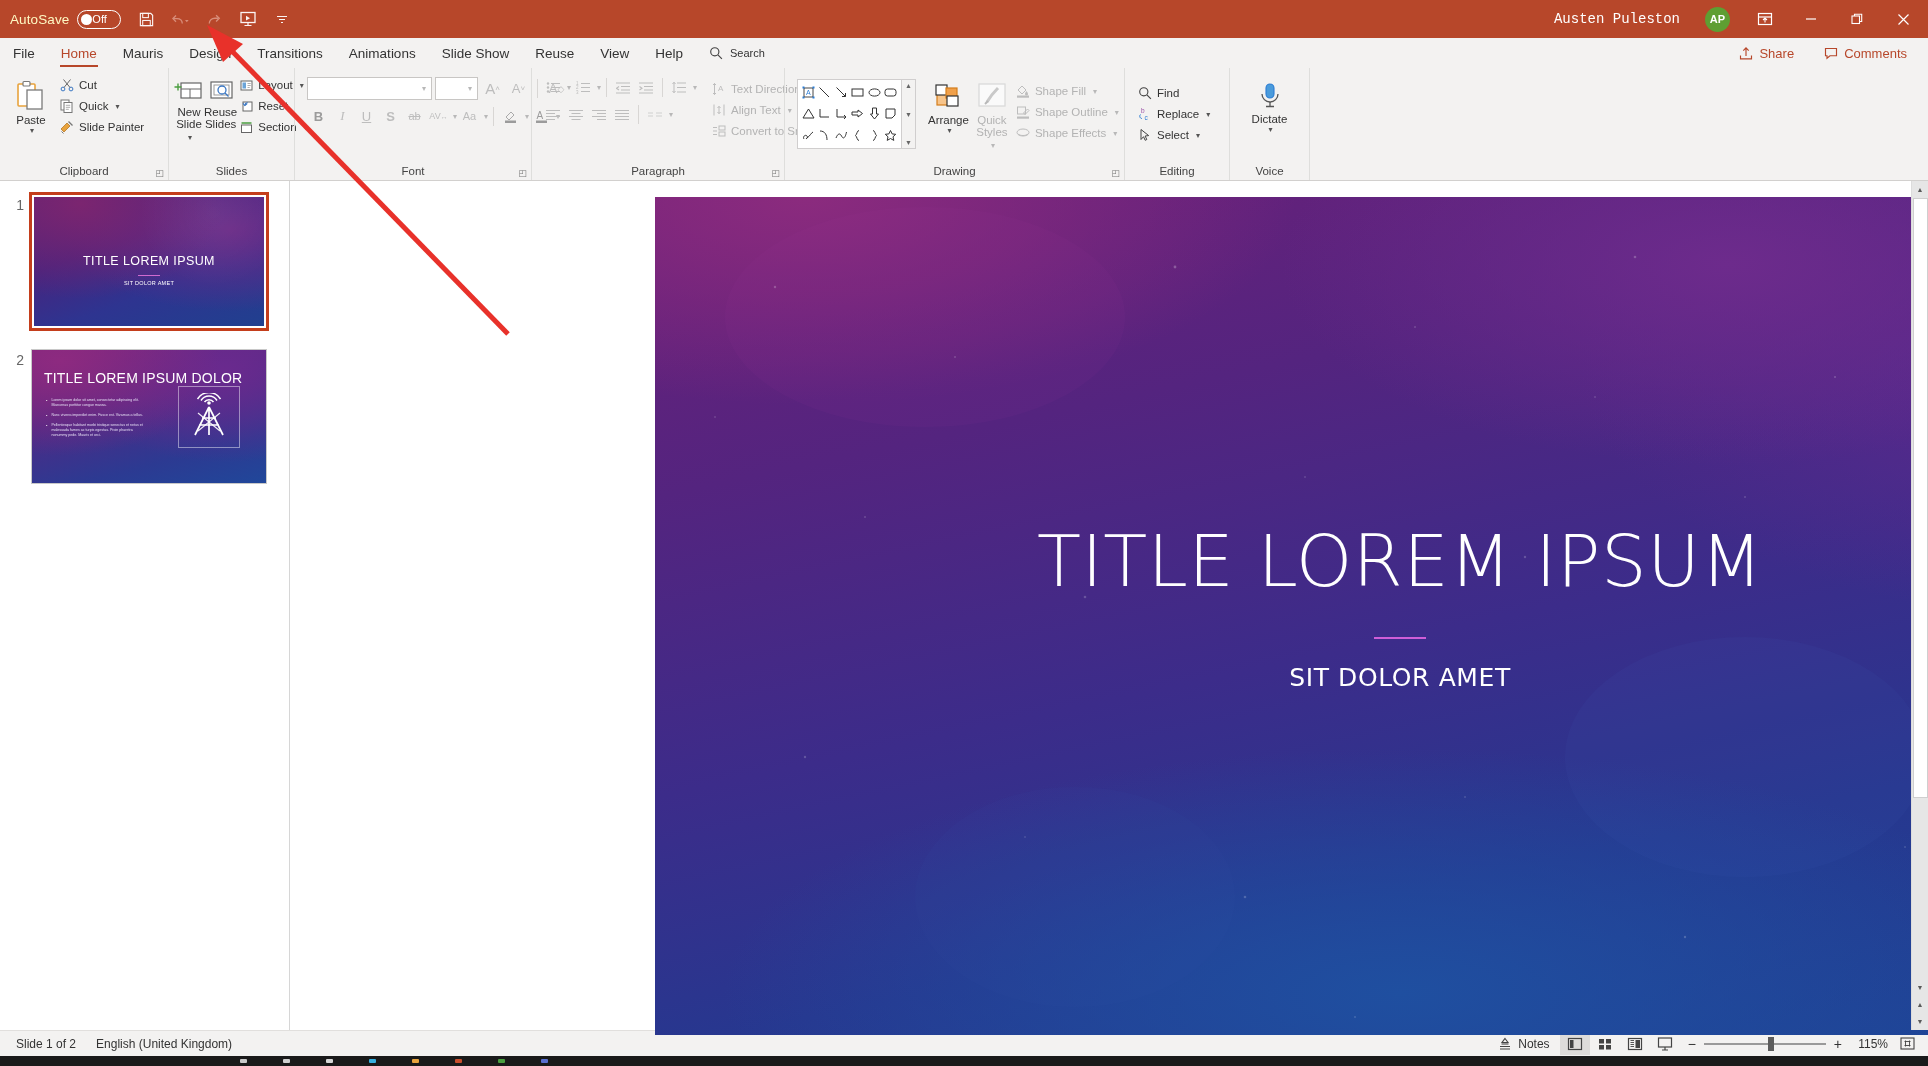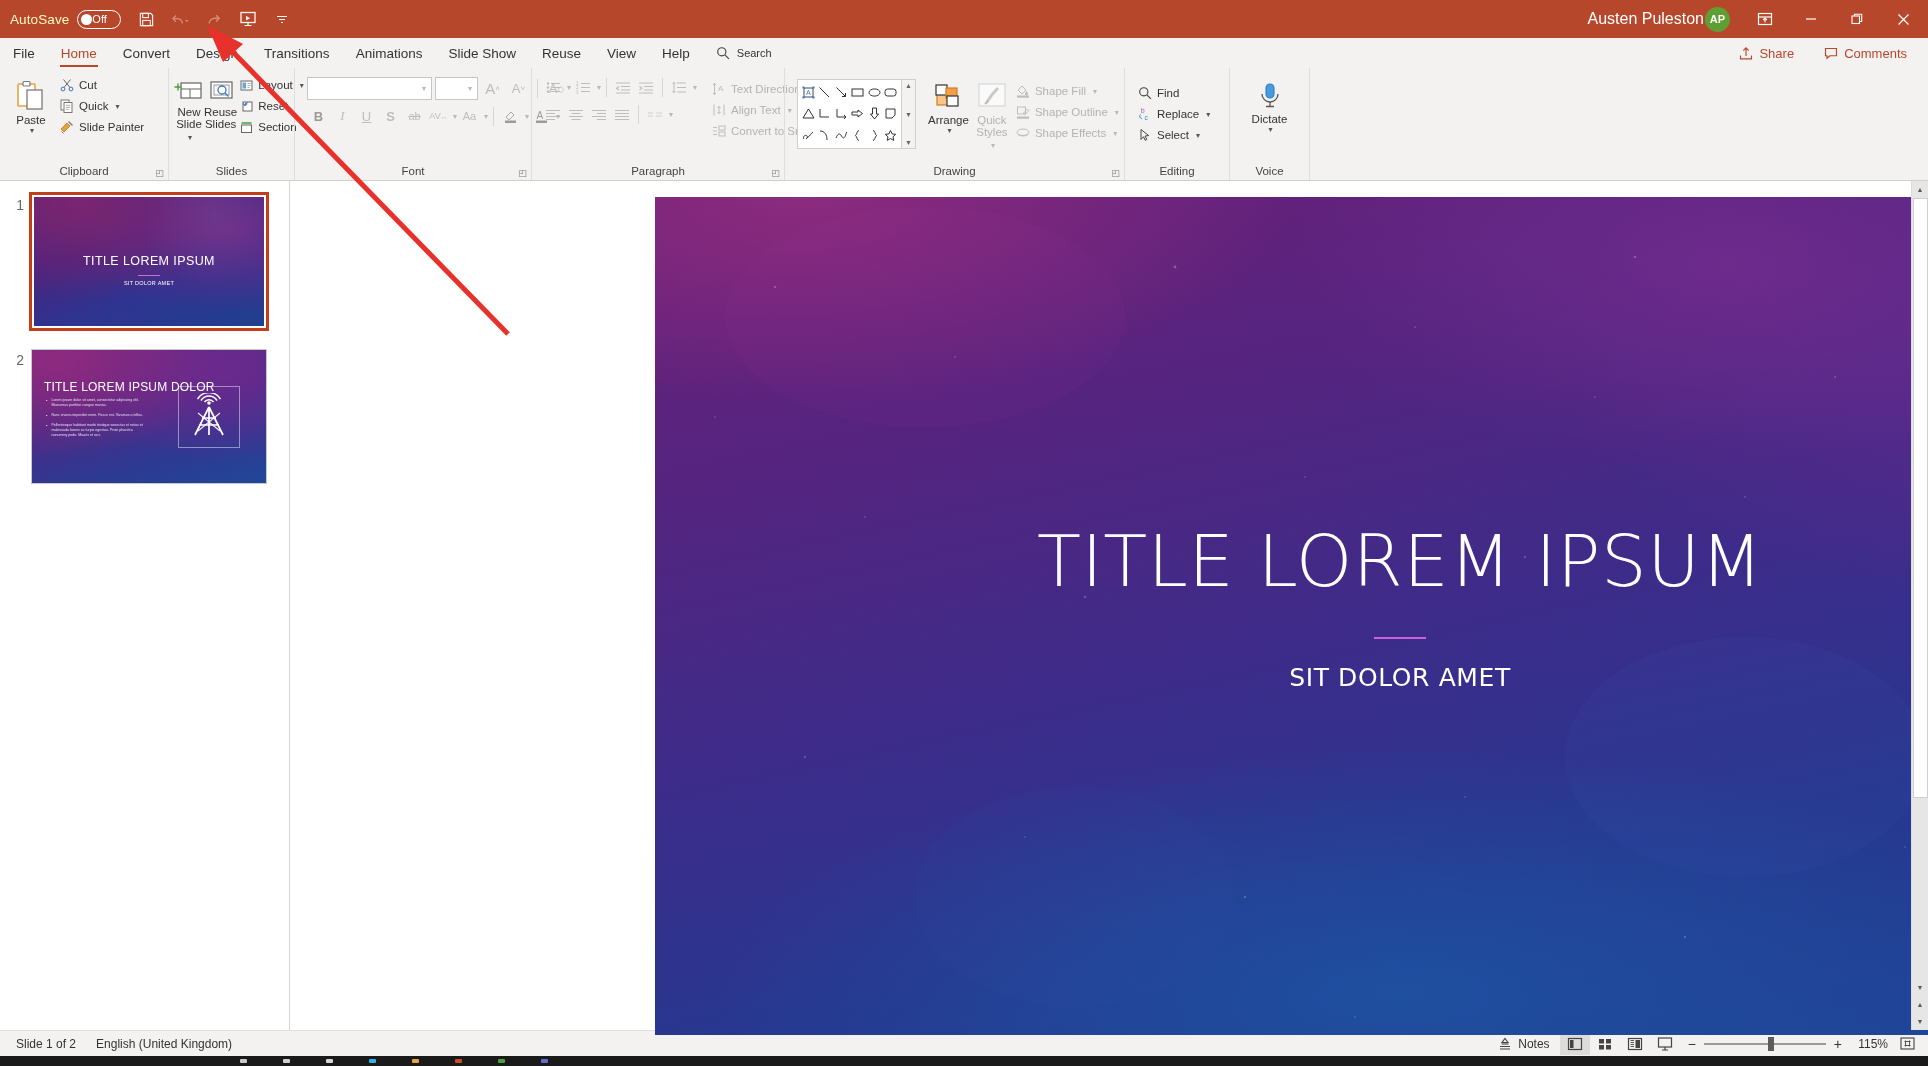--- a/index.html
+++ b/index.html
@@ -31,21 +31,21 @@
   }
   .qat-btn.dim { opacity: .55; }
   .qat-btn svg { display: block; }
   .title-center {
     position: absolute; left: 0; right: 0; text-align: center;
     font-size: 14px; color: #fff; pointer-events: none; letter-spacing: .1px;
   }
   .title-right {
     margin-left: auto; display: flex; align-items: center; height: 100%; padding-right: 2px;
   }
-  .user-name { font-size: 16px; color: #fff; margin-right: 1px; }
+  .user-name { font-size: 14px; color: #fff; margin-right: 25px; font-family: Liberation Mono, monospace; }
   .avatar {
     width: 25px; height: 25px; border-radius: 50%; background: #5e9e32; color: #fff;
     font-size: 11px; display: flex; align-items: center; justify-content: center;
     font-weight: bold; margin-right: 12px;
   }
   .win-btn {
     width: 46px; height: 38px; display: flex; align-items: center; justify-content: center;
   }
 
   
@@ -159,21 +159,21 @@
   .thumbslide.sel-inner { border: 2px solid #fff; }
   .t1-title {
     position: absolute; left: 0; right: 0; top: 44%; text-align: center;
     font-size: 12.5px; color: #fff; letter-spacing: .4px;
   }
   .t1-rule { position: absolute; left: 50%; top: 60.5%; width: 22px; height: 1px; background: #d06bd0; transform: translateX(-50%); }
   .t1-sub {
     position: absolute; left: 0; right: 0; top: 64%; text-align: center;
     font-size: 5.5px; color: #fff; letter-spacing: .3px;
   }
-  .t2-title { position: absolute; left: 12px; top: 20px; font-size: 12px; color: #fff; letter-spacing: .2px; margin-top: 10px; }
+  .t2-title { position: absolute; left: 12px; top: 20px; font-size: 14px; color: #fff; letter-spacing: .2px; }
   .t2-bullets { position: absolute; left: 14px; top: 48px; width: 100px; }
   .t2-bullet { display: flex; gap: 4px; font-size: 3.6px; color: #e4dcf3; line-height: 5px; margin-bottom: 5px; }
   .t2-bullet .dot { color: #fff; font-size: 4px; line-height: 5px; }
   .t2-icon {
     position: absolute; right: 26px; top: 36px; width: 62px; height: 62px;
     border: 1px solid rgba(255,255,255,.45);
     display: flex; align-items: center; justify-content: center;
   }
 
   
@@ -309,21 +309,21 @@
         <svg width="13" height="13" viewBox="0 0 13 13">
             <path d="M1.5 1.5l10 10M11.5 1.5l-10 10" stroke="#fff" stroke-width="1.2"></path>
           </svg>
       </div>
     </div>
   </div>
 
   <div class="tabsrow">
     <div class="tab">File</div>
     <div class="tab active">Home</div>
-    <div class="tab">Convert</div>
+    <div class="tab">Mauris</div>
     <div class="tab">Design</div>
     <div class="tab">Transitions</div>
     <div class="tab">Animations</div>
     <div class="tab">Slide Show</div>
     <div class="tab">Reuse</div>
     <div class="tab">View</div>
     <div class="tab">Help</div>
     <div class="search-box">
       <span class="ico">
         <svg width="14" height="14" viewBox="0 0 14 14">

